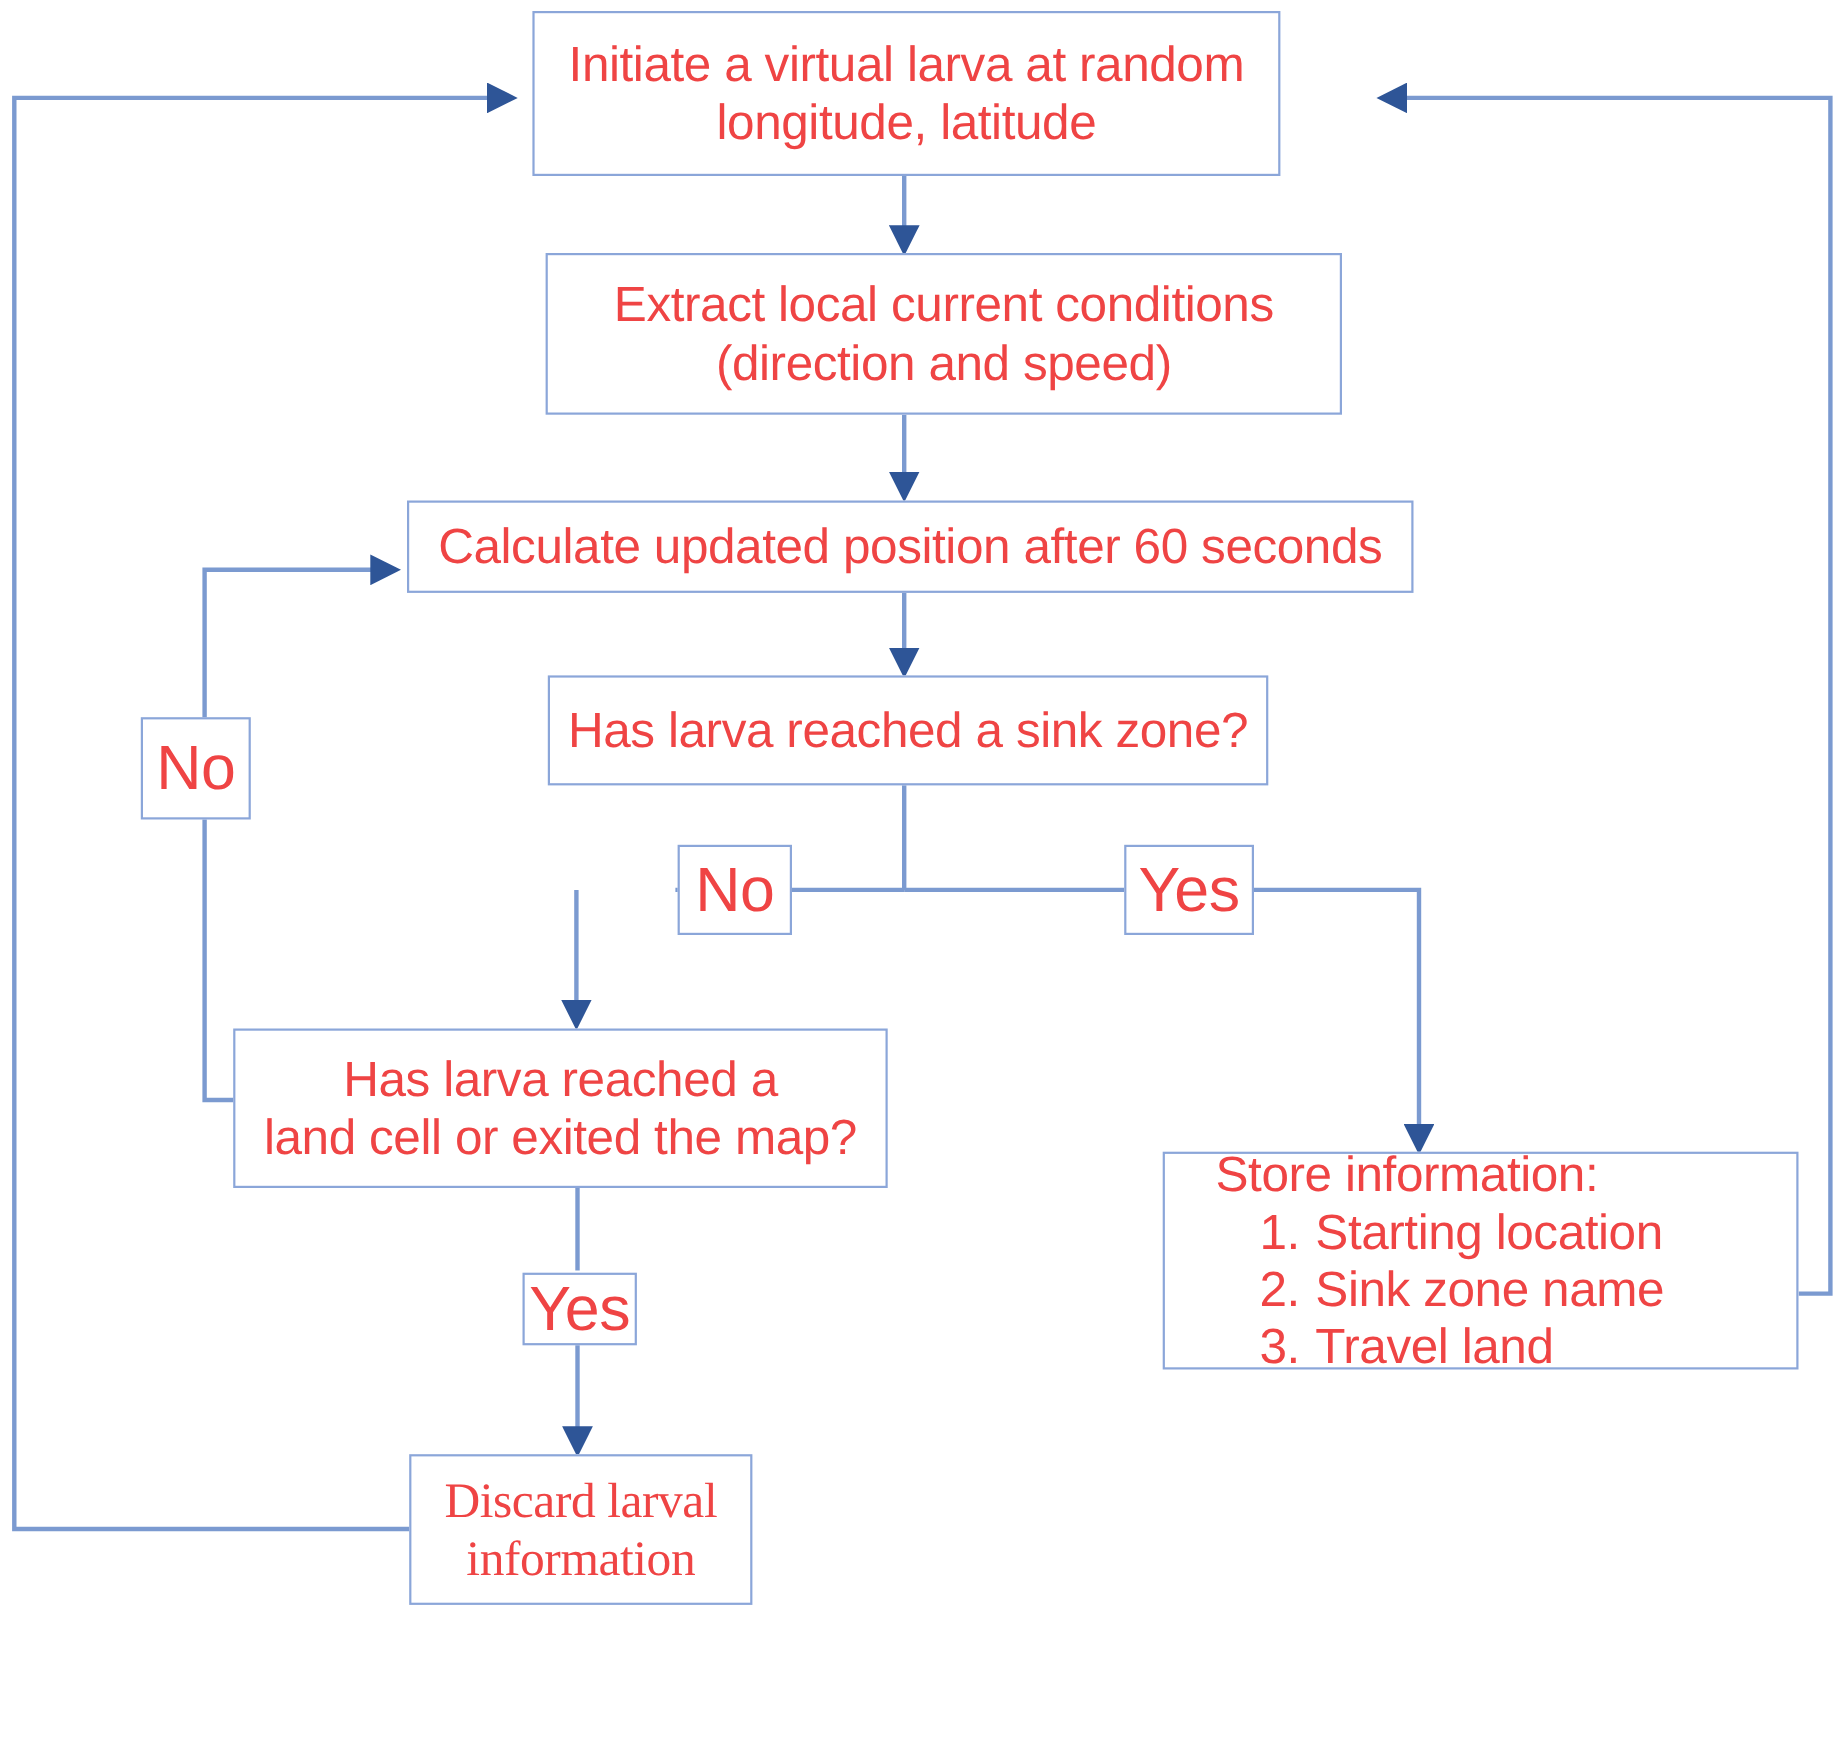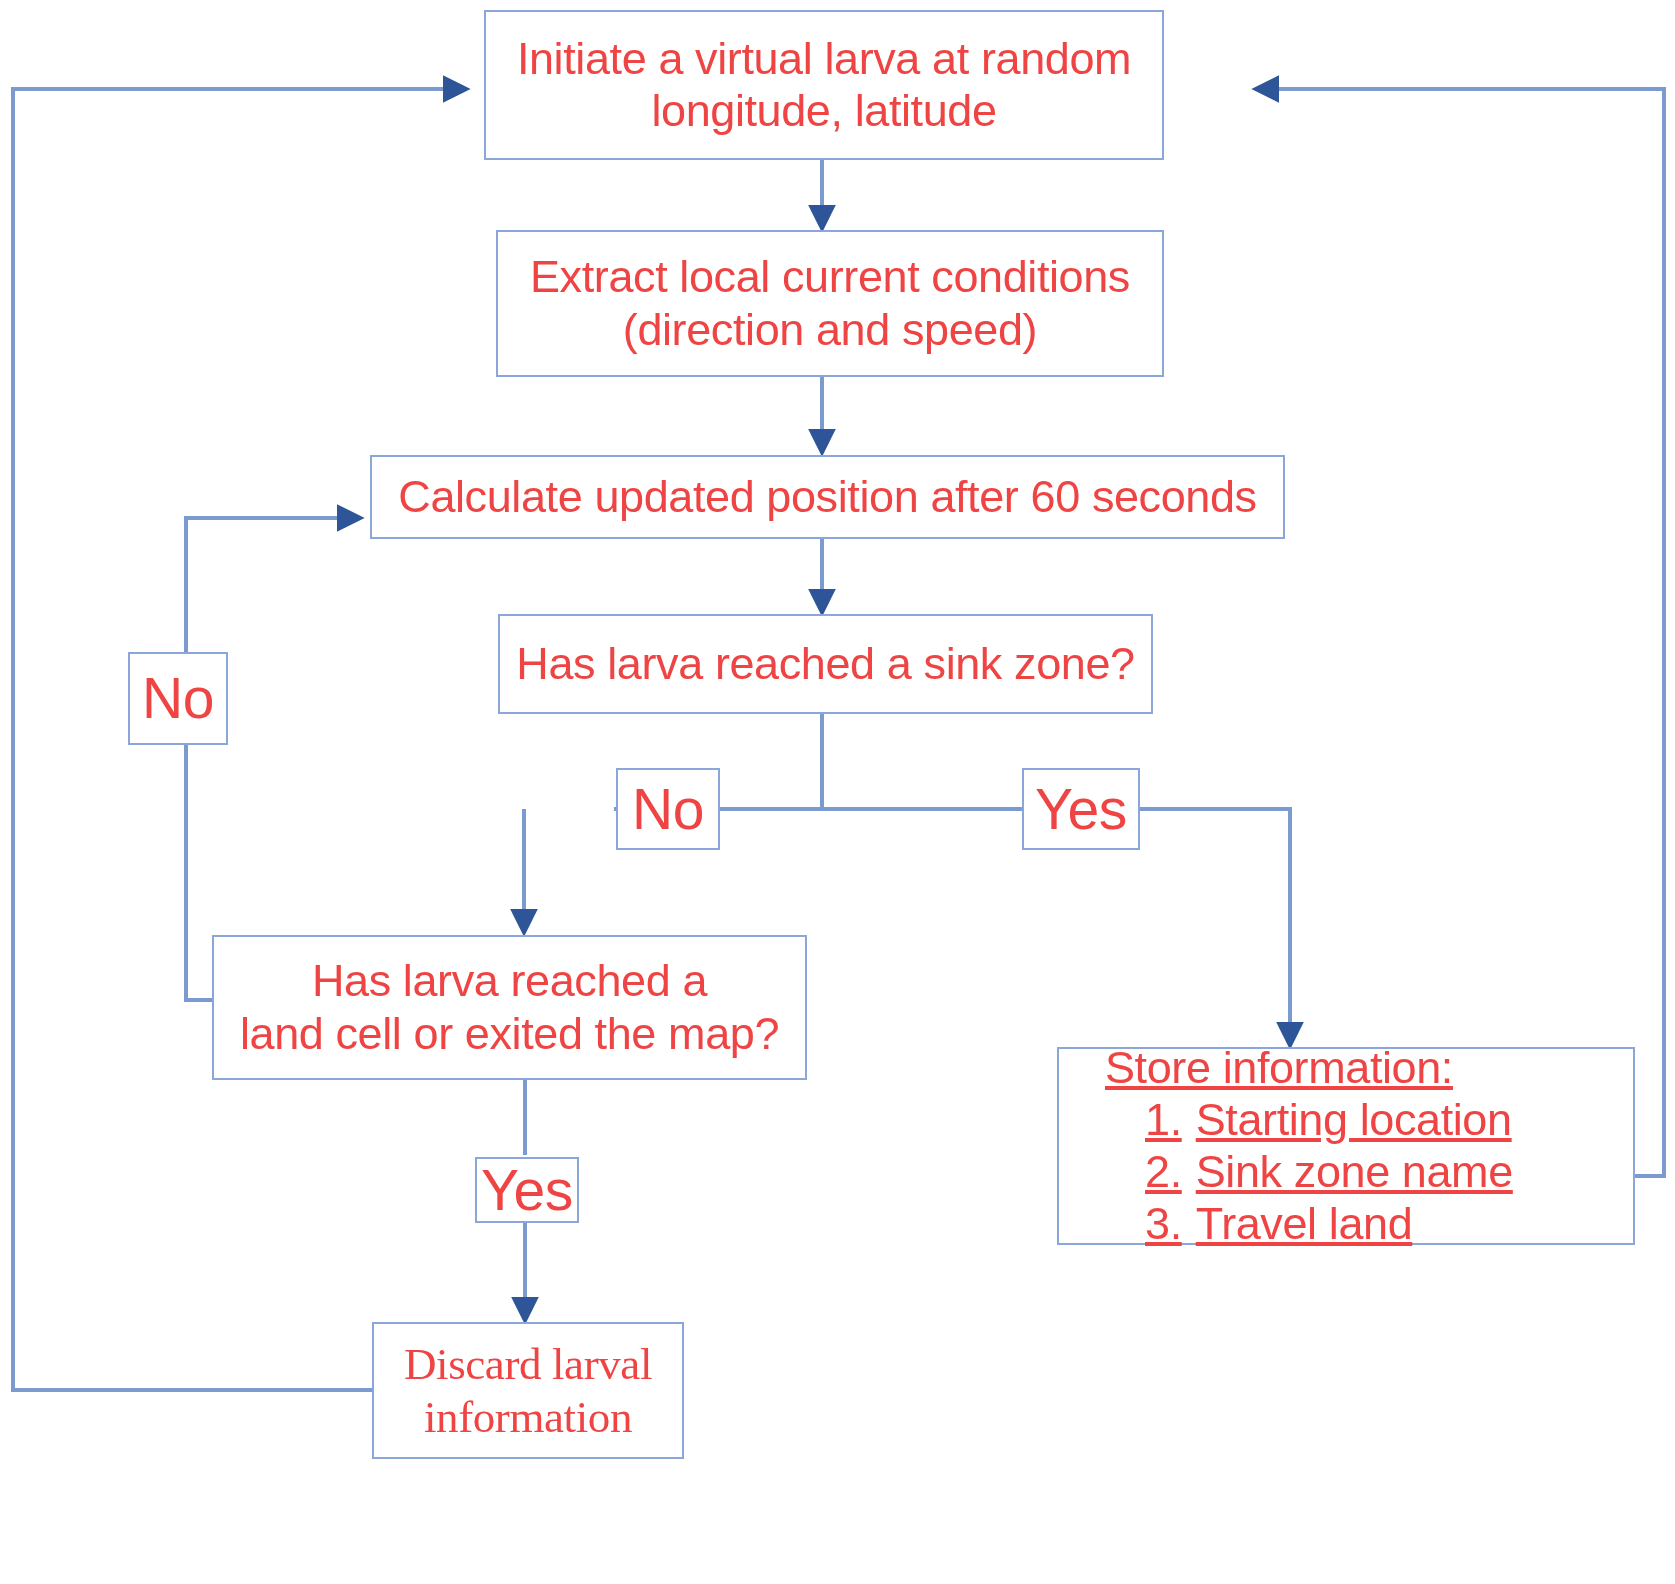--- a/index.html
+++ b/index.html
@@ -106,21 +106,21 @@
 
       <path d="M 1635 1176 L 1664 1176 L 1664 89 L 1256 89" marker-end="url(#arrow)"></path>
     </g>
   </svg>
 
   <div class="node process" style="left:484px; top:10px; width:680px; height:150px;">
     <span class="txt">Initiate a virtual larva at random
 longitude, latitude</span>
   </div>
 
-  <div class="node process" style="left:496px; top:230px; width:668px; height:147px;">
+  <div class="node process" style="left:496px; top:230px; width:724px; height:147px;">
     <span class="txt">Extract local current conditions
 (direction and speed)</span>
   </div>
 
   <div class="node process" style="left:370px; top:455px; width:915px; height:84px;">
     <span class="txt">Calculate updated position after 60 seconds</span>
   </div>
 
   <div class="node process" style="left:498px; top:614px; width:655px; height:100px;">
     <span class="txt">Has larva reached a sink zone?</span>
@@ -145,21 +145,21 @@
 
   <div class="node label-box" style="left:475px; top:1157px; width:104px; height:66px;">
     <span class="txt">Yes</span>
   </div>
 
   <div class="node process" style="left:372px; top:1322px; width:312px; height:137px;font-family:Liberation Serif, serif;">
     <span class="txt">Discard larval
 information</span>
   </div>
 
-  <div class="node store-box" style="left:1057px; top:1047px; width:578px; height:198px;text-decoration:underline;">
+  <div class="node store-box" style="left:1057px; top:1047px; width:578px; height:198px;">
     <div class="store-inner">
       <span class="store-title">Store information:</span>
       <ul class="store-list">
         <li>
           <span class="num">1.</span>
           <span>Starting location</span>
         </li>
         <li>
           <span class="num">2.</span>
           <span>Sink zone name</span>

